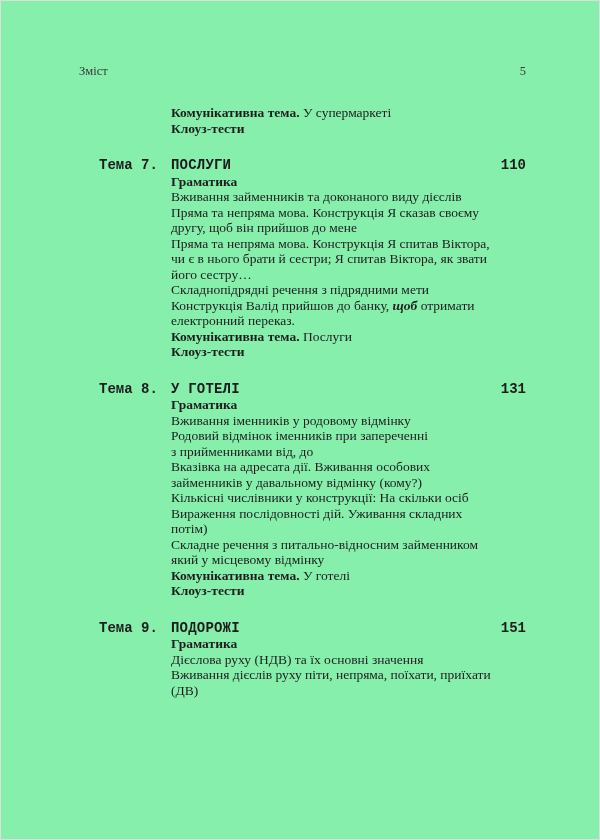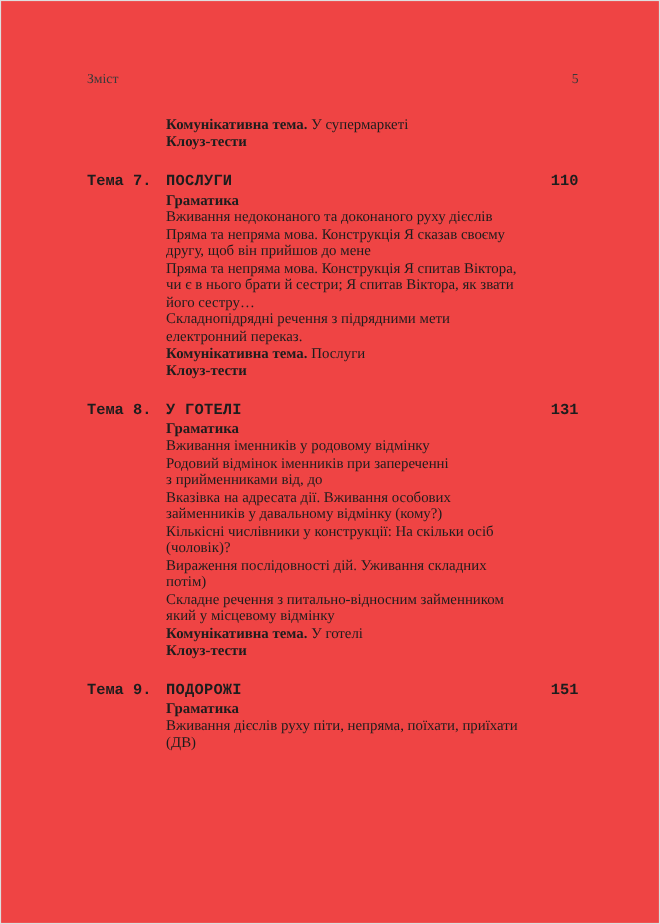--- a/index.html
+++ b/index.html
@@ -1,36 +1,36 @@
 <!DOCTYPE html>
 <html lang="uk"><head>
 <meta charset="utf-8">
 <style>
   html,body{margin:0;padding:0;background:#ffffff;}
   .page{
     position:relative;
     width:600px;height:840px;
     box-sizing:border-box;
-    background:#ef4444;
+    background:#86efac;
     border:1px solid #dedede;
     padding:63px 73px 0 78px;
     font-family:"Liberation Serif", serif;
     color:#1d1d1d;
     overflow:hidden;
   }
   .page-header{
     display:flex;
     justify-content:space-between;
     align-items:baseline;
     font-size:12.5px;
     line-height:14px;
     color:#3a3a3a;
   }
   .toc{margin-top:27px;}
-  .section{margin-top:22px;}
+  .section{margin-top:22px;margin-left:20px;}
   .section.no-heading{margin-top:0;}
   .heading-row{
     display:flex;
     font-weight:bold;
     font-size:14px;
     line-height:15.5px;
     font-family:Liberation Mono, monospace;
   }
   .heading-label{width:72px;flex:0 0 72px;}
   .heading-title{flex:1 1 auto;letter-spacing:0.2px;}
@@ -61,61 +61,62 @@
         </div>
       </div>
       <div class="section">
         <div class="heading-row">
           <div class="heading-label">Тема 7.</div>
           <div class="heading-title">ПОСЛУГИ</div>
           <div class="heading-page">110</div>
         </div>
         <div class="body">
           <div class="line"><span class="b">Граматика</span></div>
-          <div class="line"><span>Вживання недоконаного та доконаного руху дієслів</span></div>
+          <div class="line"><span>Вживання займенників та доконаного виду дієслів</span></div>
           <div class="line"><span>Пряма та непряма мова. Конструкція </span><span class="i">Я сказав своєму</span></div>
           <div class="line"><span class="i">другу, щоб він прийшов до мене</span></div>
           <div class="line"><span>Пряма та непряма мова. Конструкція </span><span class="i">Я спитав Віктора,</span></div>
           <div class="line"><span class="i">чи є в нього брати й сестри; Я спитав Віктора, як звати</span></div>
           <div class="line"><span class="i">його сестру…</span></div>
           <div class="line"><span>Складнопідрядні речення з підрядними мети</span></div>
+          <div class="line"><span>Конструкція </span><span class="i">Валід прийшов до банку, </span><span class="bi">щоб</span><span class="i"> отримати</span></div>
           <div class="line"><span class="i">електронний переказ.</span></div>
           <div class="line"><span class="b">Комунікативна тема.</span><span> Послуги</span></div>
           <div class="line"><span class="b">Клоуз-тести</span></div>
         </div>
       </div>
       <div class="section">
         <div class="heading-row">
           <div class="heading-label">Тема 8.</div>
           <div class="heading-title">У ГОТЕЛІ</div>
           <div class="heading-page">131</div>
         </div>
         <div class="body">
           <div class="line"><span class="b">Граматика</span></div>
           <div class="line"><span>Вживання іменників у родовому відмінку</span></div>
           <div class="line"><span>Родовий відмінок іменників при запереченні</span></div>
           <div class="line"><span>з прийменниками </span><span class="i">від, до</span></div>
           <div class="line"><span>Вказівка на адресата дії. Вживання особових</span></div>
           <div class="line"><span>займенників у давальному відмінку (</span><span class="i">кому</span><span>?)</span></div>
           <div class="line"><span>Кількісні числівники у конструкції: </span><span class="i">На скільки осіб</span></div>
-          <div class="line"><span class="i">(чоловік)?</span></div>
           <div class="line"><span>Вираження послідовності дій. Уживання складних</span></div>
           <div class="line"><span class="i">потім)</span></div>
           <div class="line"><span>Складне речення з питально-відносним займенником</span></div>
           <div class="line"><span class="i">який</span><span> у місцевому відмінку</span></div>
           <div class="line"><span class="b">Комунікативна тема.</span><span> У готелі</span></div>
           <div class="line"><span class="b">Клоуз-тести</span></div>
         </div>
       </div>
       <div class="section">
         <div class="heading-row">
           <div class="heading-label">Тема 9.</div>
           <div class="heading-title">ПОДОРОЖІ</div>
           <div class="heading-page">151</div>
         </div>
         <div class="body">
           <div class="line"><span class="b">Граматика</span></div>
+          <div class="line"><span>Дієслова руху (НДВ) та їх основні значення</span></div>
           <div class="line"><span>Вживання дієслів руху </span><span class="i">піти, непряма, поїхати, приїхати</span></div>
           <div class="line"><span>(ДВ)</span></div>
         </div>
       </div>
     </div>
 </div>
 
 </body></html>

